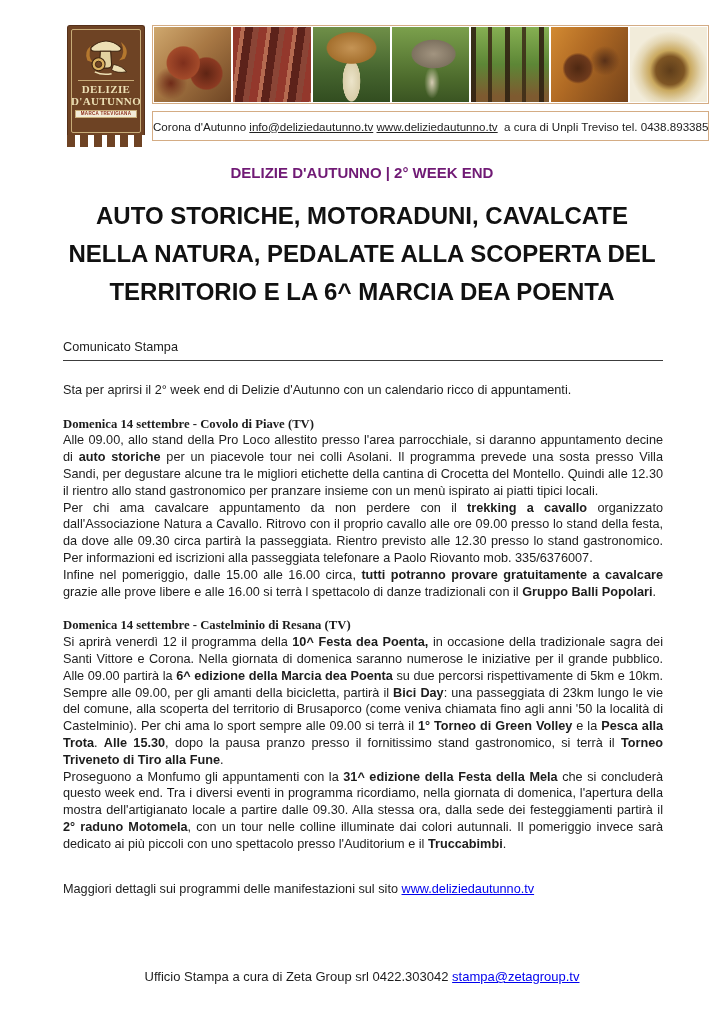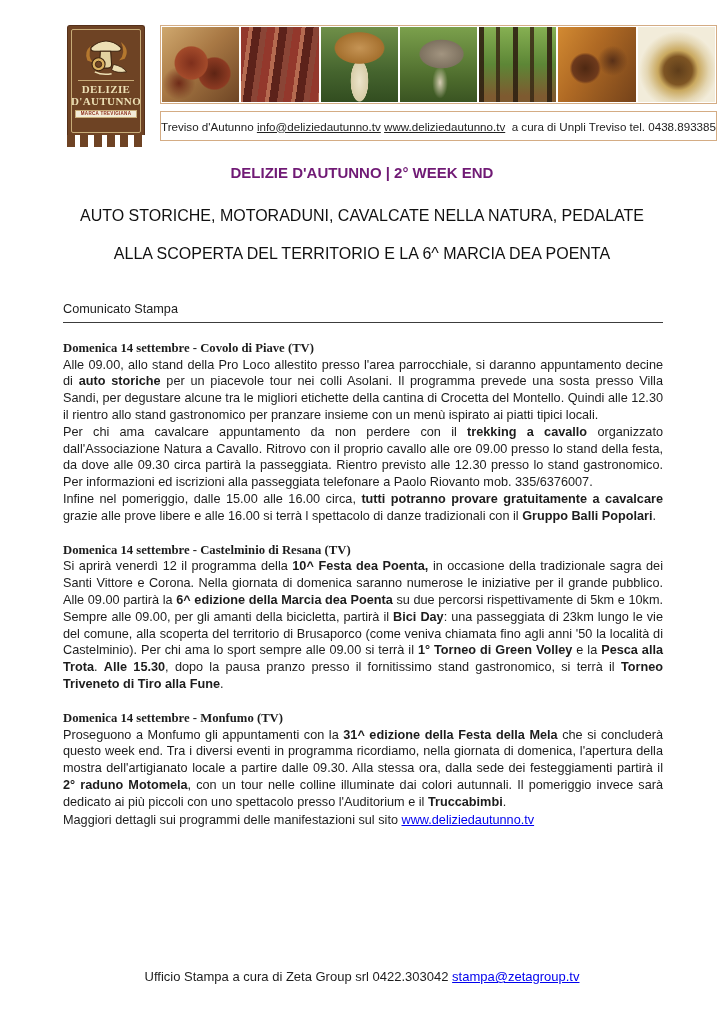--- a/index.html
+++ b/index.html
@@ -10,21 +10,21 @@
     width: 724px; height: 1024px;
     background: #ffffff;
     overflow: hidden;
   }
 
   
   .header {
     display: flex;
     align-items: flex-start;
     margin: 25px 57px 0 67px;
-    gap: 15px;
+    gap: 7px;
   }
   .logo {
     position: relative;
     width: 78px; height: 110px;
     background: #6e4324;
     border: 1px solid #55301a;
     border-bottom: none;
     border-radius: 3px 3px 0 0;
     display: flex; flex-direction: column; align-items: center;
     flex-shrink: 0;
@@ -125,35 +125,35 @@
   .kicker {
     margin-top: 23px;
     text-align: center;
     font-size: 15px;
     font-weight: bold;
     color: #701a75;
   }
   .headline {
     margin: 16px 60px 0 60px;
     text-align: center;
-    font-size: 16px;
+    font-size: 24px;
     line-height: 38px;
-    font-weight: normal;
+    font-weight: bold;
     color: #111111;
   }
 
   
   .content { margin: 0 61px 0 63px; }
   .meta { margin-top: 28px; font-size: 12.7px; line-height: 15.5px; }
   .rule { border: none; border-top: 1px solid #3c3c3c; margin-top: 4px; }
   .bodytext { font-size: 12.7px; line-height: 16.8px; color: #1c1c1c; }
   .para { text-align: justify; }
   .intro { margin-top: 21px; }
   .sec-heading { font-weight: bold; margin-top: 17px; font-family: Liberation Serif, serif; }
-  .closing { margin-top: 1px; }
+  .closing { margin-top: 28px; }
   .b { font-weight: bold; }
   a.ul { color: inherit; cursor: pointer; }
   a.lnk { color: #0000ee; text-decoration: underline; cursor: pointer; }
 
   
   .footer {
     position: absolute;
     left: 0; right: 0; bottom: 40px;
     text-align: center;
     font-size: 13px;
@@ -188,44 +188,44 @@
     <div class="header-right">
       <div class="photo-strip">
         <div class="photo photo-chestnuts"></div>
         <div class="photo photo-skewers"></div>
         <div class="photo photo-porcini"></div>
         <div class="photo photo-greymush"></div>
         <div class="photo photo-forest"></div>
         <div class="photo photo-husks"></div>
         <div class="photo photo-dish"></div>
       </div>
-      <div class="contact-bar"><span>Treviso d'Autunno </span><a class="ul" href="#">info@deliziedautunno.tv</a><span> </span><a class="ul" href="#">www.deliziedautunno.tv</a><span>  a cura di Unpli Treviso tel. 0438.893385</span></div>
+      <div class="contact-bar"><span>Corona d'Autunno </span><a class="ul" href="#">info@deliziedautunno.tv</a><span> </span><a class="ul" href="#">www.deliziedautunno.tv</a><span>  a cura di Unpli Treviso tel. 0438.893385</span></div>
     </div>
   </div>
 
   <div class="kicker">DELIZIE D'AUTUNNO | 2° WEEK END</div>
 
   <h1 class="headline">AUTO STORICHE, MOTORADUNI, CAVALCATE NELLA NATURA, PEDALATE ALLA SCOPERTA DEL TERRITORIO E LA 6^ MARCIA DEA POENTA</h1>
 
   <div class="content">
     <div class="meta bodytext">
       <div>Comunicato Stampa</div>
     </div>
     <hr class="rule">
 
+    <p class="bodytext para intro">Sta per aprirsi il 2° week end di Delizie d'Autunno con un calendario ricco di appuntamenti.</p>
 
     <div class="bodytext sec-heading">Domenica 14 settembre - Covolo di Piave (TV)</div>
     <p class="bodytext para"><span>Alle 09.00, allo stand della Pro Loco allestito presso l'area parrocchiale, si daranno appuntamento decine di </span><span class="b">auto storiche</span><span> per un piacevole tour nei colli Asolani. Il programma prevede una sosta presso Villa Sandi, per degustare alcune tra le migliori etichette della cantina di Crocetta del Montello. Quindi alle 12.30 il rientro allo stand gastronomico per pranzare insieme con un menù ispirato ai piatti tipici locali.</span></p>
     <p class="bodytext para"><span>Per chi ama cavalcare appuntamento da non perdere con il </span><span class="b">trekking a cavallo</span><span> organizzato dall'Associazione Natura a Cavallo. Ritrovo con il proprio cavallo alle ore 09.00 presso lo stand della festa, da dove alle 09.30 circa partirà la passeggiata. Rientro previsto alle 12.30 presso lo stand gastronomico. Per informazioni ed iscrizioni alla passeggiata telefonare a Paolo Riovanto mob. 335/6376007.</span></p>
     <p class="bodytext para"><span>Infine nel pomeriggio, dalle 15.00 alle 16.00 circa, </span><span class="b">tutti potranno provare gratuitamente a cavalcare</span><span> grazie alle prove libere e alle 16.00 si terrà l spettacolo di danze tradizionali con il </span><span class="b">Gruppo Balli Popolari</span><span>.</span></p>
 
     <div class="bodytext sec-heading">Domenica 14 settembre - Castelminio di Resana (TV)</div>
     <p class="bodytext para"><span>Si aprirà venerdì 12 il programma della </span><span class="b">10^ Festa dea Poenta,</span><span> in occasione della tradizionale sagra dei Santi Vittore e Corona. Nella giornata di domenica saranno numerose le iniziative per il grande pubblico. Alle 09.00 partirà la </span><span class="b">6^ edizione della Marcia dea Poenta</span><span> su due percorsi rispettivamente di 5km e 10km. Sempre alle 09.00, per gli amanti della bicicletta, partirà il </span><span class="b">Bici Day</span><span>: una passeggiata di 23km lungo le vie del comune, alla scoperta del territorio di Brusaporco (come veniva chiamata fino agli anni '50 la località di Castelminio). Per chi ama lo sport sempre alle 09.00 si terrà il </span><span class="b">1° Torneo di Green Volley</span><span> e la </span><span class="b">Pesca alla Trota</span><span>. </span><span class="b">Alle 15.30</span><span>, dopo la pausa pranzo presso il fornitissimo stand gastronomico, si terrà il </span><span class="b">Torneo Triveneto di Tiro alla Fune</span><span>.</span></p>
 
-    <div class="bodytext sec-heading">Domenica 14 settembre - Monfumo (TV)</div>
     <p class="bodytext para"><span>Proseguono a Monfumo gli appuntamenti con la </span><span class="b">31^ edizione della Festa della Mela</span><span> che si concluderà questo week end. Tra i diversi eventi in programma ricordiamo, nella giornata di domenica, l'apertura della mostra dell'artigianato locale a partire dalle 09.30. Alla stessa ora, dalla sede dei festeggiamenti partirà il </span><span class="b">2° raduno Motomela</span><span>, con un tour nelle colline illuminate dai colori autunnali. Il pomeriggio invece sarà dedicato ai più piccoli con uno spettacolo presso l'Auditorium e il </span><span class="b">Truccabimbi</span><span>.</span></p>
 
     <p class="bodytext closing"><span>Maggiori dettagli sui programmi delle manifestazioni sul sito </span><a class="lnk" href="#">www.deliziedautunno.tv</a></p>
   </div>
 
   <div class="footer"><span>Ufficio Stampa a cura di Zeta Group srl 0422.303042 </span><a class="lnk" href="#">stampa@zetagroup.tv</a></div>
 
 </div>
 
 </body></html>

